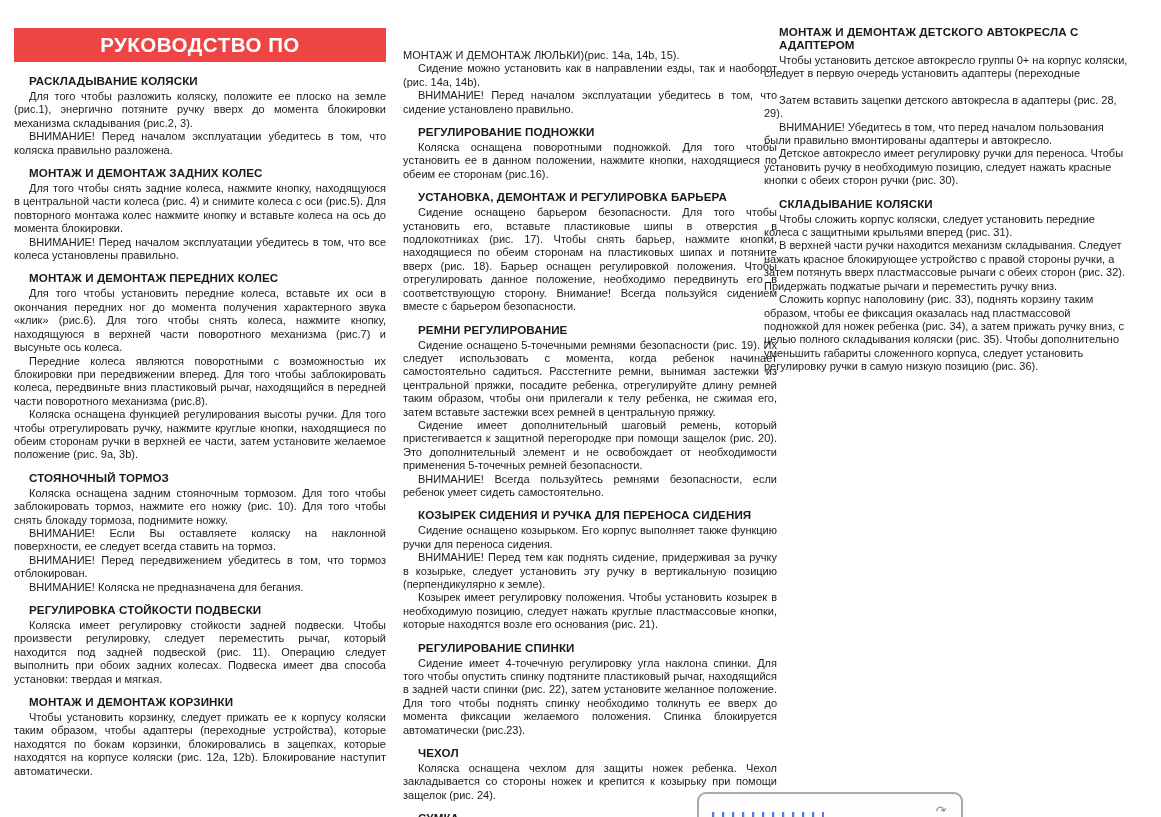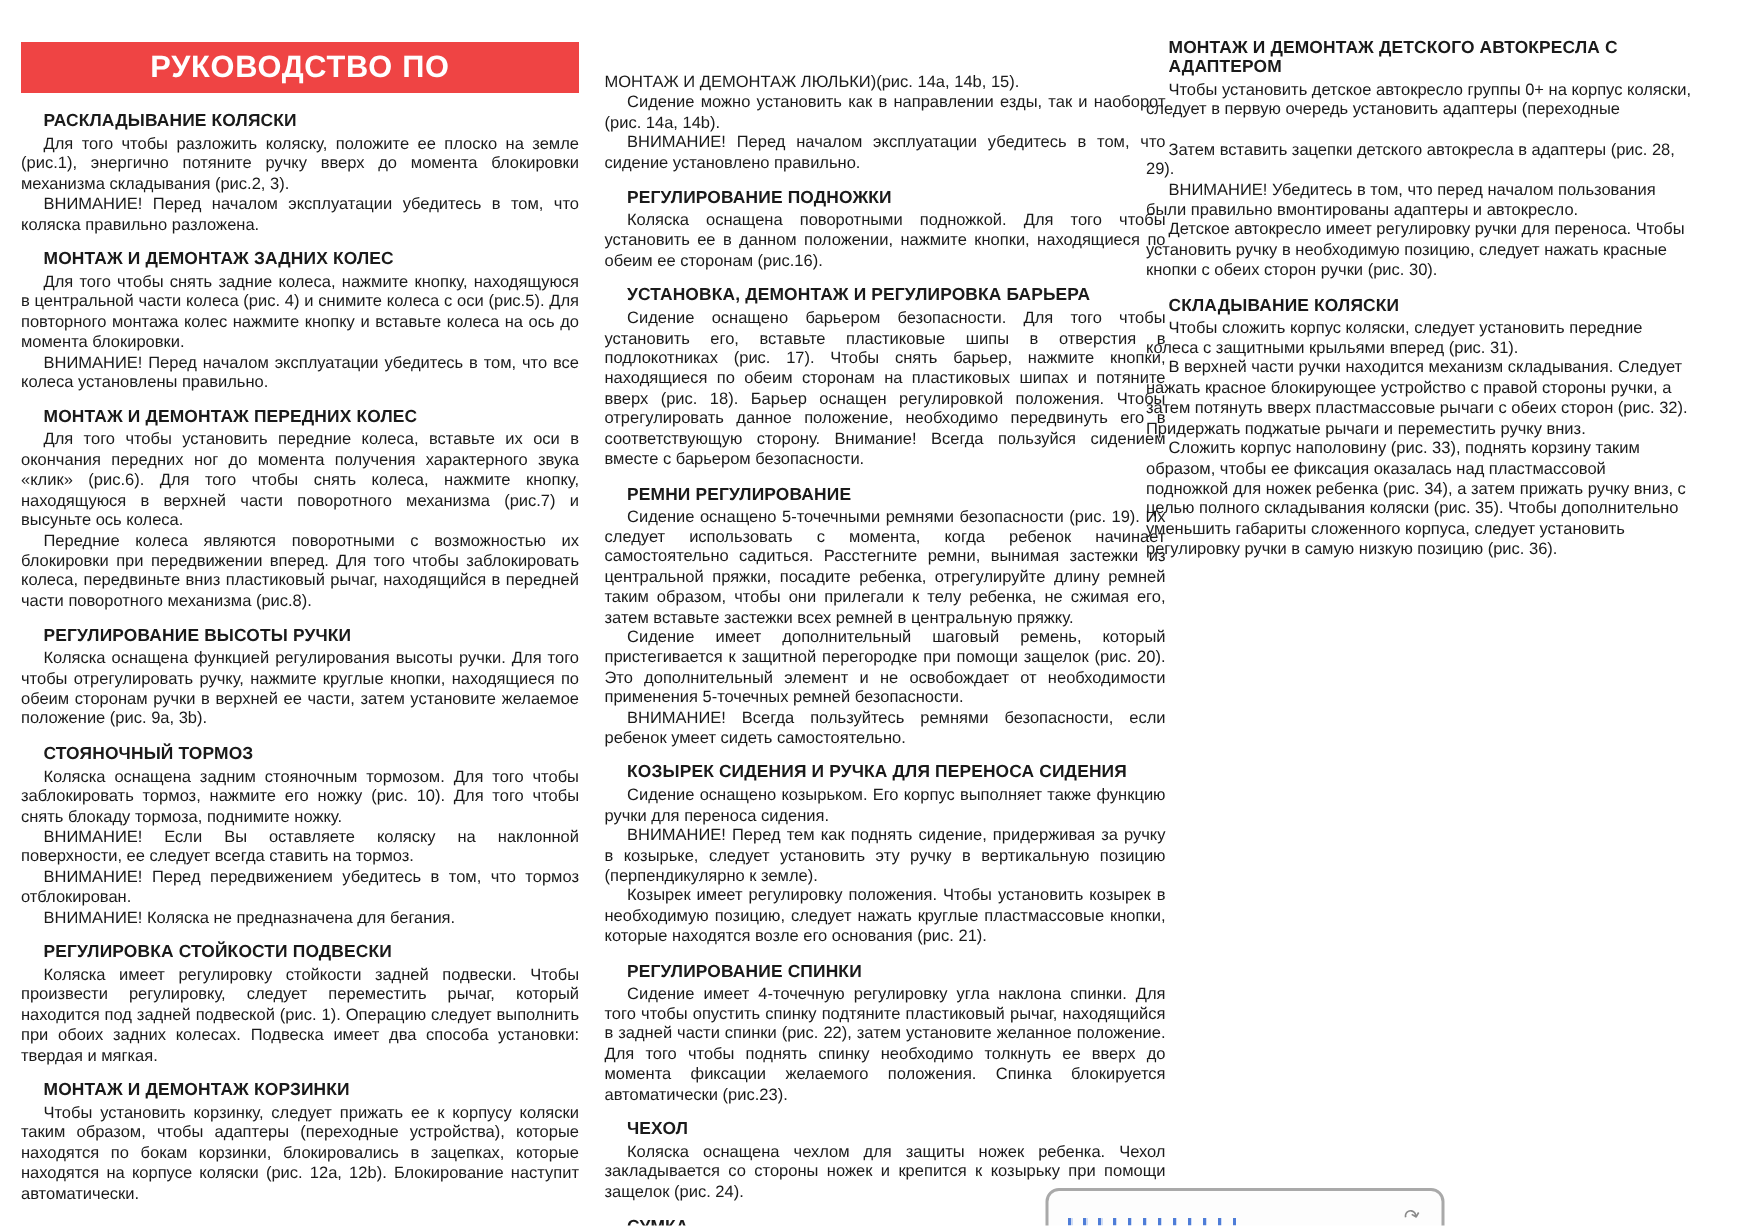--- a/index.html
+++ b/index.html
@@ -55,29 +55,28 @@
   <div class="col-content">
       <div class="sec-h">РАСКЛАДЫВАНИЕ КОЛЯСКИ</div>
       <p class="para">Для того чтобы разложить коляску, положите ее плоско на земле (рис.1), энергично потяните ручку вверх до момента блокировки механизма складывания (рис.2, 3).</p>
       <p class="para">ВНИМАНИЕ! Перед началом эксплуатации убедитесь в том, что коляска правильно разложена.</p>
       <div class="sec-h">МОНТАЖ  И ДЕМОНТАЖ  ЗАДНИХ КОЛЕС</div>
       <p class="para">Для того чтобы снять задние колеса, нажмите кнопку, находящуюся в центральной части колеса (рис. 4) и снимите колеса с оси (рис.5). Для повторного монтажа колес нажмите кнопку и вставьте колеса на ось до момента блокировки.</p>
       <p class="para">ВНИМАНИЕ! Перед началом эксплуатации убедитесь в том, что все колеса установлены правильно.</p>
       <div class="sec-h">МОНТАЖ  И ДЕМОНТАЖ  ПЕРЕДНИХ  КОЛЕС</div>
       <p class="para">Для того чтобы установить передние  колеса, вставьте их оси в окончания передних ног до момента получения характерного звука «клик» (рис.6). Для того чтобы снять колеса, нажмите кнопку, находящуюся в верхней части поворотного механизма (рис.7) и высуньте ось колеса.</p>
       <p class="para">Передние  колеса являются поворотными с возможностью их блокировки при передвижении вперед. Для того чтобы заблокировать колеса, передвиньте вниз пластиковый рычаг, находящийся в передней части поворотного механизма (рис.8).</p>
-      <div class="sec-h">РЕГУЛИРОВАНИЕ ВЫСОТЫ РУЧКИ</div>
       <p class="para">Коляска оснащена функцией регулирования высоты ручки. Для того чтобы отрегулировать ручку, нажмите круглые кнопки, находящиеся по обеим сторонам ручки в верхней ее части, затем установите желаемое положение (рис. 9a, 3b).</p>
       <div class="sec-h">СТОЯНОЧНЫЙ ТОРМОЗ</div>
       <p class="para">Коляска оснащена задним стояночным тормозом. Для того чтобы заблокировать тормоз, нажмите его ножку (рис. 10). Для того чтобы снять блокаду тормоза, поднимите ножку.</p>
       <p class="para">ВНИМАНИЕ! Если Вы оставляете коляску на наклонной поверхности, ее следует всегда ставить на тормоз.</p>
       <p class="para">ВНИМАНИЕ! Перед передвижением убедитесь в том, что тормоз отблокирован.</p>
       <p class="para">ВНИМАНИЕ! Коляска не предназначена для бегания.</p>
       <div class="sec-h">РЕГУЛИРОВКА СТОЙКОСТИ ПОДВЕСКИ</div>
-      <p class="para">Коляска имеет регулировку стойкости задней подвески. Чтобы произвести регулировку, следует переместить рычаг, который находится под задней подвеской (рис. 1). Операцию следует выполнить при обоих задних колесах. Подвеска имеет два способа установки: твердая и мягкая.</p>
+      <p class="para">Коляска имеет регулировку стойкости задней подвески. Чтобы произвести регулировку, следует переместить рычаг, который находится под задней подвеской (рис. 11). Операцию следует выполнить при обоих задних колесах. Подвеска имеет два способа установки: твердая и мягкая.</p>
       <div class="sec-h">МОНТАЖ И ДЕМОНТАЖ КОРЗИНКИ</div>
       <p class="para">Чтобы установить корзинку, следует прижать ее к корпусу коляски таким образом, чтобы адаптеры (переходные устройства), которые находятся по бокам корзинки, блокировались в зацепках, которые находятся на корпусе коляски (рис. 12a, 12b). Блокирование наступит автоматически.</p>
     </div>
 </div>
 
 <div class="col col-2">
   <div class="col-content">
       <p class="para noindent">МОНТАЖ И ДЕМОНТАЖ ЛЮЛЬКИ)(рис. 14a, 14b, 15).</p>
       <p class="para">Сидение можно установить как в направлении езды, так и наоборот (рис. 14a, 14b).</p>
       <p class="para">ВНИМАНИЕ! Перед началом эксплуатации убедитесь в том, что сидение установлено правильно.</p>

